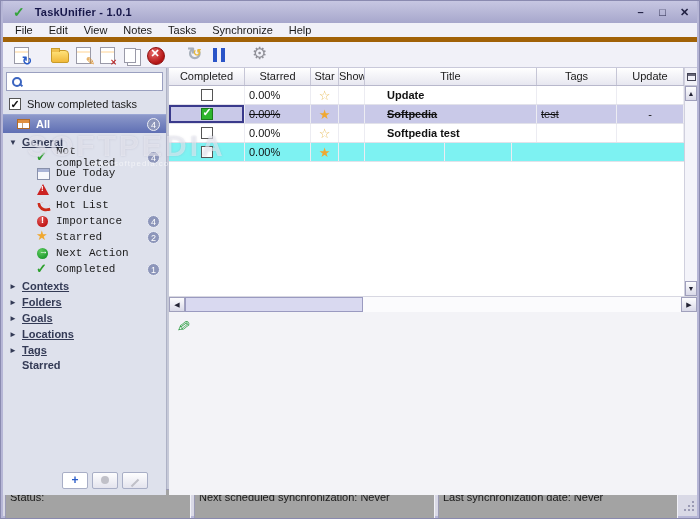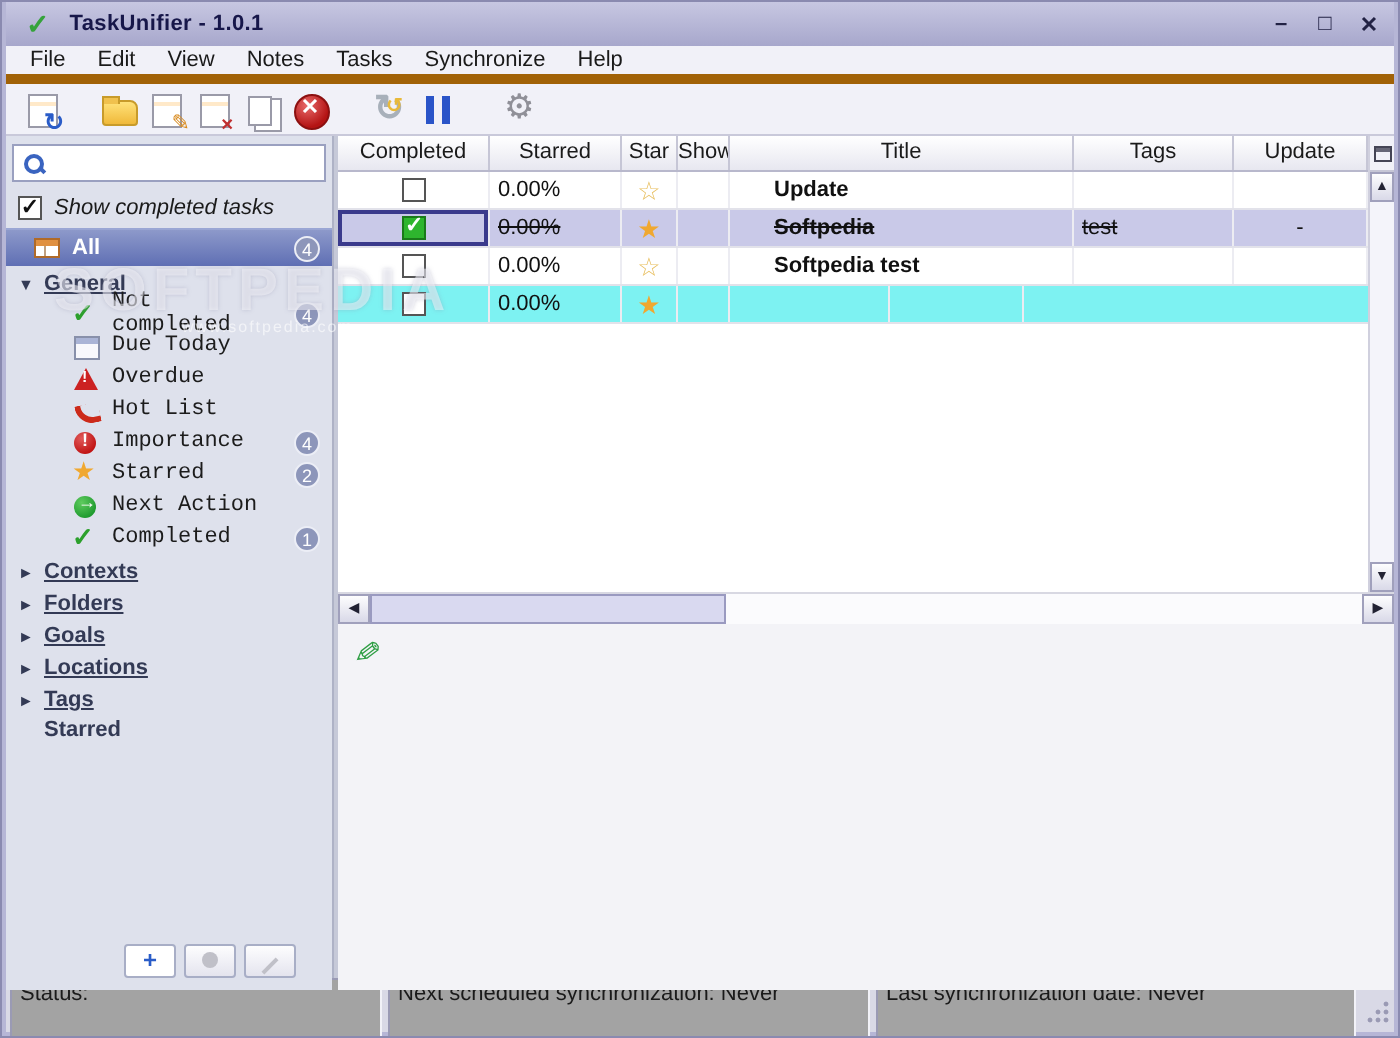--- a/index.html
+++ b/index.html
@@ -67,21 +67,21 @@
   .searchbox input{ border:none; outline:none; flex:1; font-size:11px; color:#333;
               font-family:"Liberation Sans",sans-serif; background:transparent; }
   .search-glyph{ position:relative; width:11px; height:11px; }
   .search-glyph::before{ content:""; position:absolute; left:1px; top:1px; width:6px; height:6px;
               border:2px solid #3a64c0; border-radius:50%; }
   .search-glyph::after{ content:""; position:absolute; left:8px; top:8px; width:4px; height:2px;
               background:#3a64c0; transform:rotate(45deg); }
   .show-completed{ display:flex; align-items:center; gap:6px; padding:5px 6px 4px 6px; }
   .cbx{ width:12px; height:12px; background:#fff; border:1px solid #555; font-size:11px;
         line-height:10px; text-align:center; color:#111; font-weight:bold; }
-  .show-completed .lbl{ font-size:11px; color:#1a1a1a;font-style:italic; }
+  .show-completed .lbl{ font-size:11px; color:#1a1a1a; }
   .all-row{ height:19px; display:flex; align-items:center; gap:6px; padding:0 6px 0 14px;
             background:linear-gradient(#8d99ca,#5f6fb4); border-top:1px solid #9aa6d4; }
   .all-row .lbl{ color:#fff; font-weight:bold; font-size:11px; flex:1; }
   .grid-icon{ width:13px; height:10px; background:#fff; border:1px solid #b06a28; position:relative; }
   .grid-icon::before{ content:""; position:absolute; left:0; top:0; right:0; height:3px; background:#e09040; }
   .grid-icon::after{ content:""; position:absolute; left:4px; top:3px; bottom:0; width:1px; background:#c0a080; }
   .badge{ min-width:13px; height:13px; border-radius:7px; background:#8d96ba; border:1px solid #eceef6;
           color:#fff; font-size:9px; line-height:12px; text-align:center; padding:0 1px; }
   .section-hdr{ display:flex; align-items:center; gap:4px; padding:3px 6px 1px 6px; }
   .tri{ font-size:8px; color:#333a55; width:9px; }

